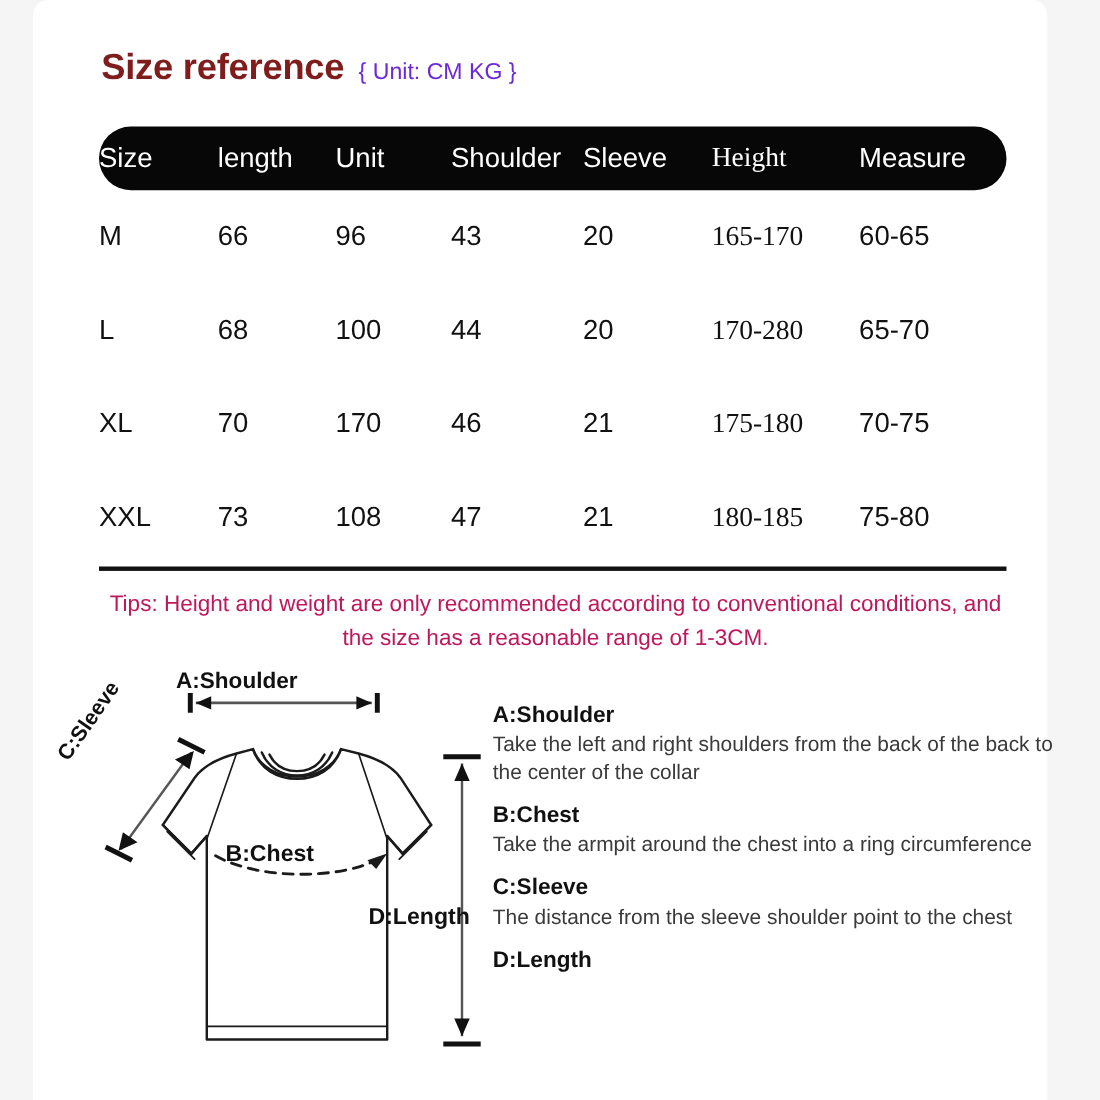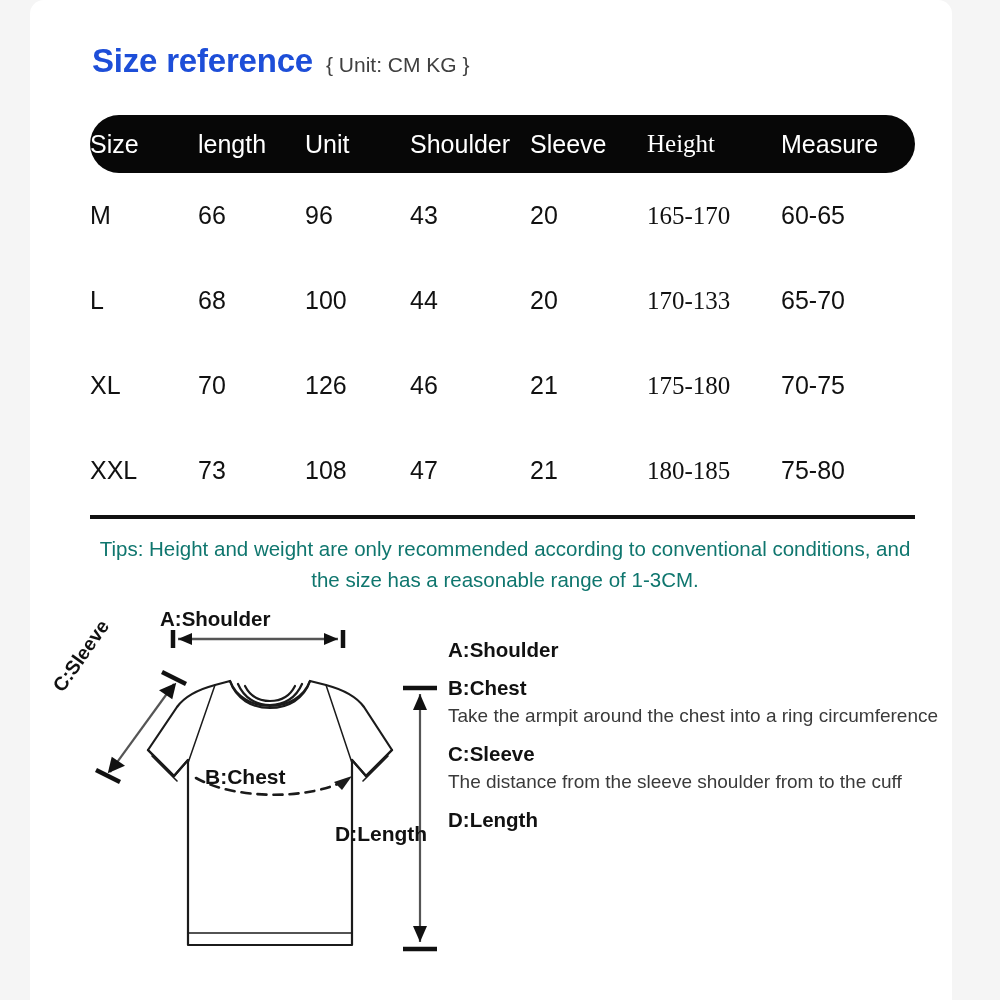--- a/index.html
+++ b/index.html
@@ -35,26 +35,26 @@
   .title-row {
     position: absolute;
     left: 62px;
     top: 42px;
     display: flex;
     align-items: baseline;
   }
   .title-main {
     font-size: 33px;
     font-weight: bold;
-    color: #1d4ed8;
+    color: #7f1d1d;
     letter-spacing: -0.2px;
   }
   .title-unit {
     font-size: 21px;
-    color: #404040;
+    color: #6d28d9;
     margin-left: 13px;
     font-weight: normal;
   }
 
   
   .table-wrap {
     position: absolute;
     left: 60px;
     top: 115px;
     width: 825px;
@@ -100,21 +100,21 @@
 
   
   .tips {
     position: absolute;
     left: 60px;
     top: 533px;
     width: 830px;
     text-align: center;
     font-size: 20.5px;
     line-height: 31px;
-    color: #0f766e;
+    color: #be185d;
   }
 
   
   .diagram {
     position: absolute;
     left: 30px;
     top: 600px;
     width: 390px;
     height: 370px;
   }
@@ -201,28 +201,28 @@
         <div class="cell c-height">165-170</div>
         <div class="cell c-weight">60-65</div>
       </div>
 
       <div class="row">
         <div class="cell c-size">L</div>
         <div class="cell c-length">68</div>
         <div class="cell c-bust">100</div>
         <div class="cell c-shoulder">44</div>
         <div class="cell c-sleeve">20</div>
-        <div class="cell c-height">170-133</div>
+        <div class="cell c-height">170-280</div>
         <div class="cell c-weight">65-70</div>
       </div>
 
       <div class="row">
         <div class="cell c-size">XL</div>
         <div class="cell c-length">70</div>
-        <div class="cell c-bust">126</div>
+        <div class="cell c-bust">170</div>
         <div class="cell c-shoulder">46</div>
         <div class="cell c-sleeve">21</div>
         <div class="cell c-height">175-180</div>
         <div class="cell c-weight">70-75</div>
       </div>
 
       <div class="row">
         <div class="cell c-size">XXL</div>
         <div class="cell c-length">73</div>
         <div class="cell c-bust">108</div>
@@ -309,28 +309,29 @@
     </div>
 
     <div class="lbl lbl-shoulder">A:Shoulder</div>
     <div class="lbl lbl-sleeve">C:Sleeve</div>
     <div class="lbl lbl-chest">B:Chest</div>
     <div class="lbl lbl-length">D:Length</div>
 
     <div class="legend">
       <div class="legend-item">
         <div class="legend-term">A:Shoulder</div>
+        <div class="legend-desc">Take the left and right shoulders from the back of the back to the center of the collar</div>
       </div>
       <div class="legend-item">
         <div class="legend-term">B:Chest</div>
         <div class="legend-desc">Take the armpit around the chest into a ring circumference</div>
       </div>
       <div class="legend-item">
         <div class="legend-term">C:Sleeve</div>
-        <div class="legend-desc">The distance from the sleeve shoulder from to the cuff</div>
+        <div class="legend-desc">The distance from the sleeve shoulder point to the chest</div>
       </div>
       <div class="legend-item">
         <div class="legend-term">D:Length</div>
       </div>
     </div>
 
   </div>
 </div>
 
 </body></html>

